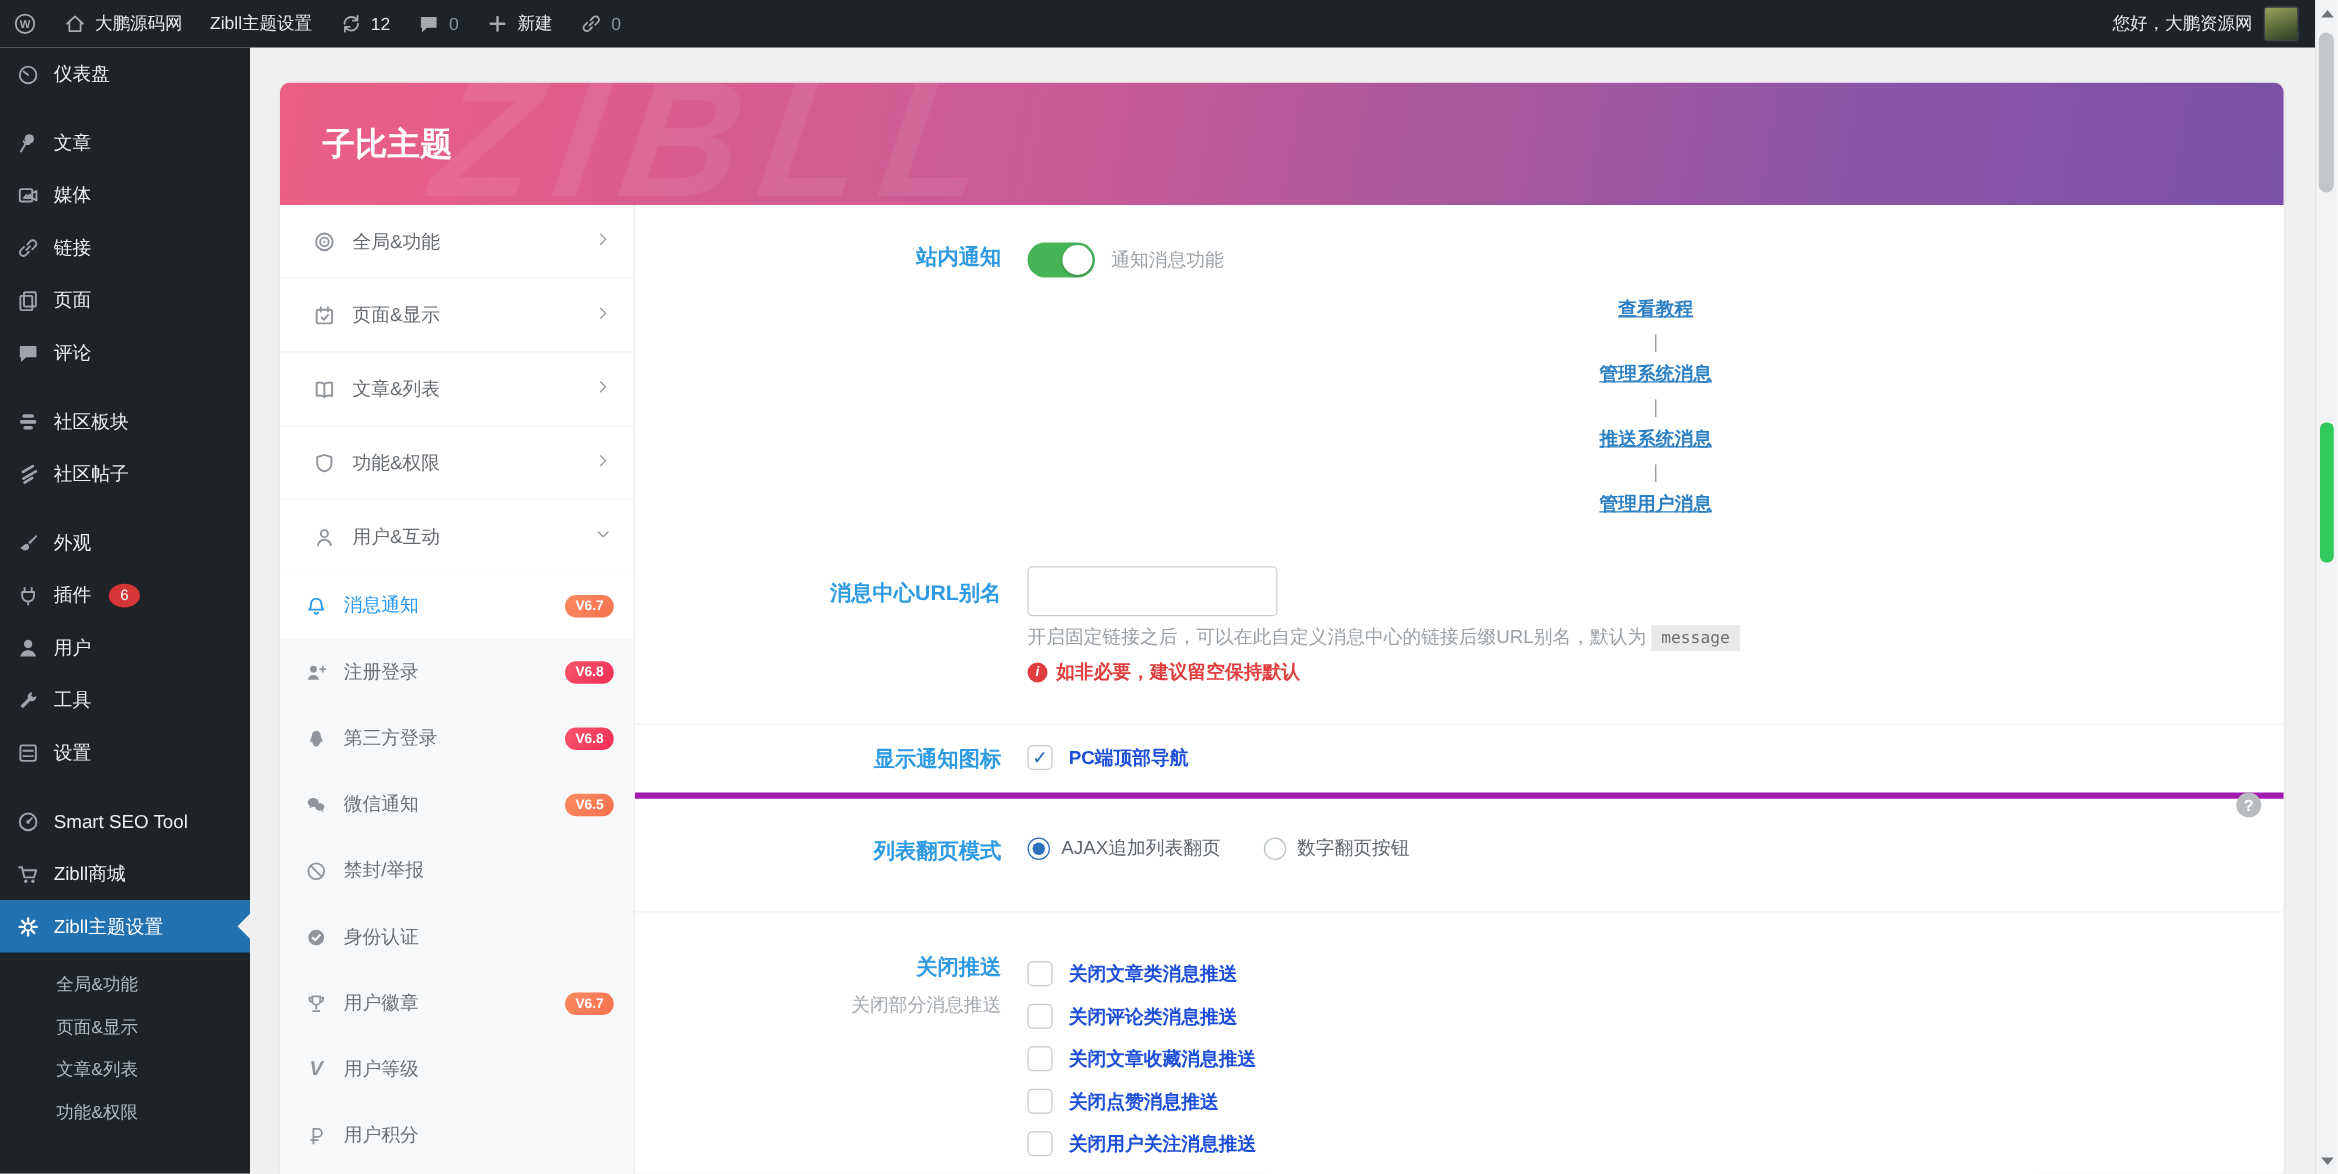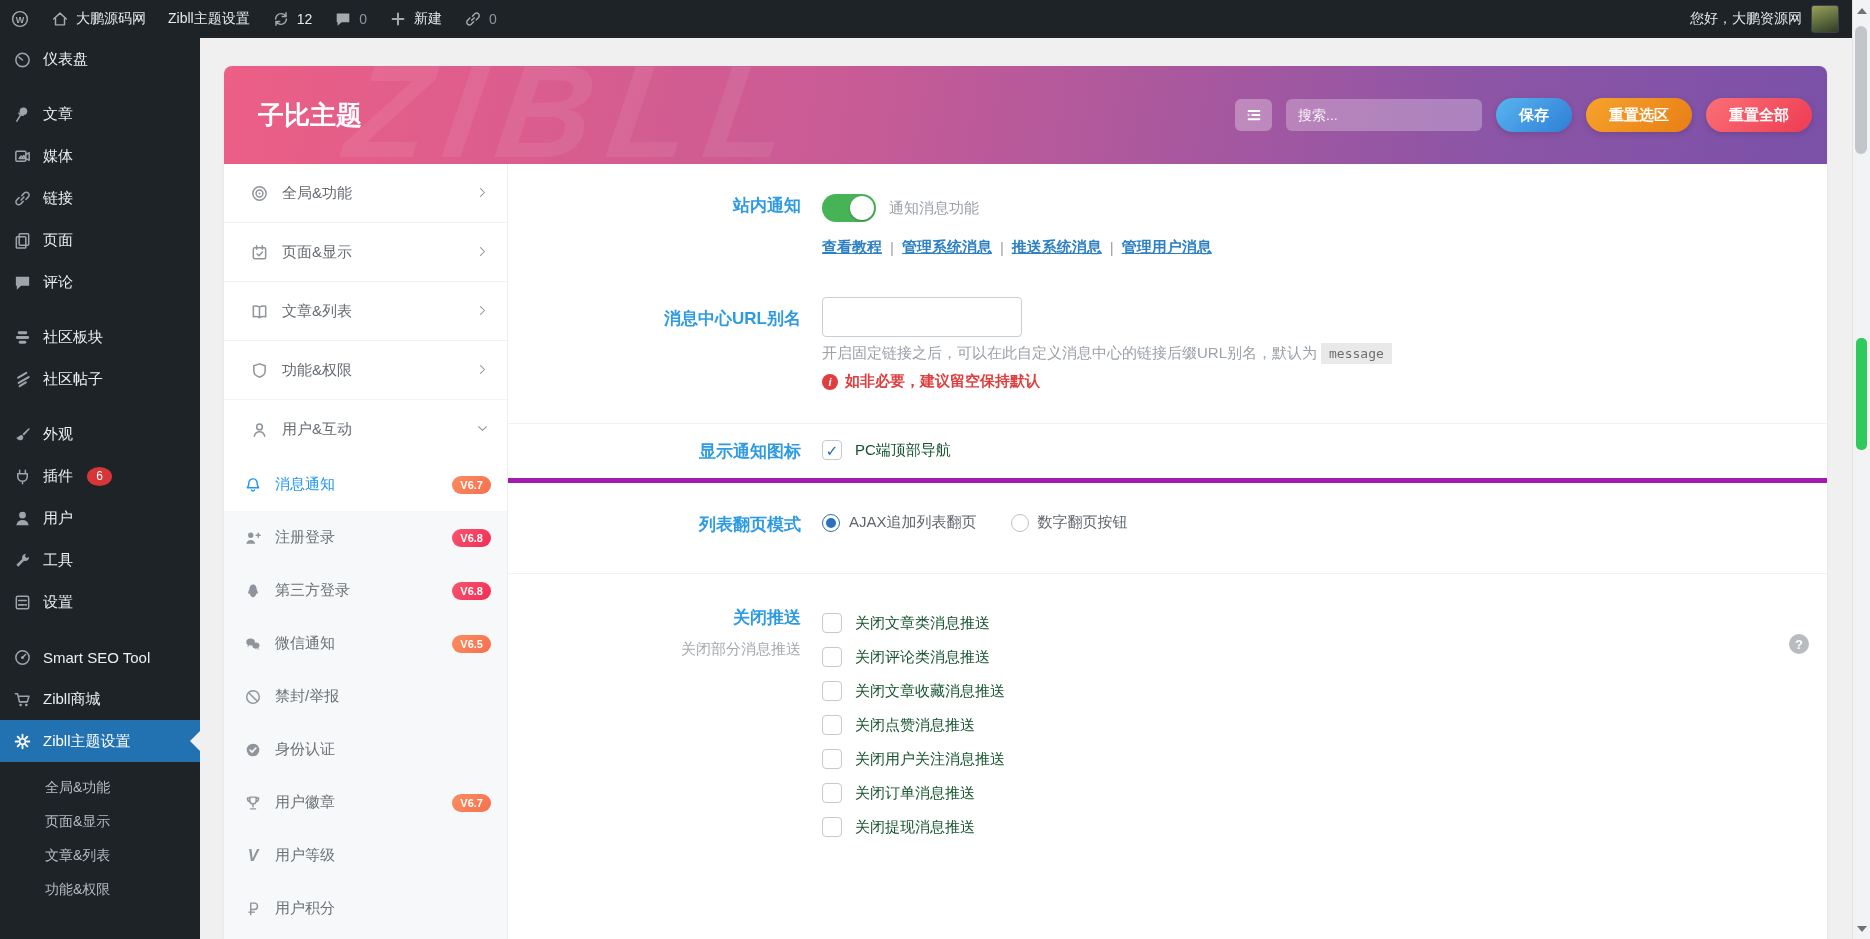--- a/index.html
+++ b/index.html
@@ -83,34 +83,34 @@
   .fsub{color:#a3a9af;font-weight:normal;font-size:15px;margin-top:7px;}
   .fctrl{padding-left:21px;flex:1;}
   .r1{padding-top:30px;}
   .r2{margin-top:40px;padding-bottom:32px;}
   .r3{border-top:1px solid #f1f2f4;padding-top:16px;padding-bottom:14px;}
   .r4{border-top:5px solid #a21caf;padding-top:30px;padding-bottom:36px;}
   .r5{border-top:1px solid #f1f2f4;padding-top:32px;}
   .ctl-line{display:flex;align-items:center;gap:13px;color:#9aa1a7;font-size:15px;}
   .toggle{width:54px;height:28px;border-radius:14px;background:#46b357;position:relative;display:inline-block;cursor:pointer;flex-shrink:0;}
   .toggle::after{content:"";position:absolute;right:2px;top:2px;width:24px;height:24px;border-radius:50%;background:#fff;box-shadow:0 1px 2px rgba(0,0,0,.25);}
-  .links-line{margin-top:16px;font-size:15px;display:flex;align-items:center;gap:8px;}
+  .links-line{margin-top:16px;font-size:15px;display:flex;align-items:center;gap:8px;flex-direction:column;}
   .flink{color:#2e80c4;text-decoration:underline;font-weight:bold;}
   .lsep{color:#9aa1a7;}
   .tinput{width:200px;height:40px;border:1px solid #c9ced4;border-radius:4px;outline:none;font-size:15px;padding:0 10px;box-sizing:border-box;}
   .desc{margin-top:7px;color:#9aa1a7;font-size:15px;}
   .codebit{font-family:"DejaVu Sans Mono","Liberation Mono",monospace;background:#e9e9e9;color:#6f6f6f;
            padding:3px 8px;font-size:13px;margin-left:4px;}
   .warn{margin-top:9px;color:#e03e3e;font-size:15px;font-weight:bold;display:flex;align-items:center;gap:7px;}
   .info-ic{width:16px;height:16px;border-radius:50%;background:#e03e3e;color:#fff;font-size:11px;font-weight:bold;
            display:inline-flex;align-items:center;justify-content:center;font-style:italic;flex-shrink:0;}
   .cb{width:20px;height:20px;border:1px solid #c3cbd1;border-radius:4px;background:#fff;
       display:inline-flex;align-items:center;justify-content:center;cursor:pointer;flex-shrink:0;box-sizing:border-box;}
   .cb.checked::after{content:"\2713";color:#2468ad;font-weight:bold;font-size:15px;line-height:1;}
-  .cb-label{color:#14532d;font-size:15px;}
+  .cb-label{color:#1d4ed8;font-size:15px;font-weight:bold;}
   .rd{width:18px;height:18px;border-radius:50%;border:1px solid #b9c2c9;background:#fff;
       display:inline-flex;align-items:center;justify-content:center;cursor:pointer;flex-shrink:0;box-sizing:border-box;}
   .rd.sel{border-color:#2a70ba;}
   .rd.sel::after{content:"";width:10px;height:10px;border-radius:50%;background:#2a70ba;}
   .radio-group{display:flex;align-items:center;gap:10px;}
   .radio-opt{display:flex;align-items:center;gap:9px;margin-right:24px;color:#5f666d;font-size:15px;}
   .push-row{display:flex;align-items:center;gap:13px;height:34px;}
   .help{position:absolute;right:18px;top:470px;width:20px;height:20px;border-radius:50%;background:#b9bcbf;
         color:#fff;font-size:13px;font-weight:bold;display:flex;align-items:center;justify-content:center;cursor:pointer;}
 
@@ -294,34 +294,20 @@
     <a>功能&amp;权限</a>
   </div>
 </div>
 
 <div class="main">
   <div class="card">
 
     <div class="card-header">
       <div class="watermark">ZIBLL</div>
       <div class="hd-title">子比主题</div>
-      <div class="hd-controls">
-        <button class="hbtn-menu">
-          <svg viewBox="0 0 20 20">
-              <rect class="icf" x="3" y="4.5" width="14" height="2.2" rx="1"></rect>
-              <rect class="icf" x="7" y="9" width="10" height="2.2" rx="1"></rect>
-              <rect class="icf" x="3" y="13.5" width="14" height="2.2" rx="1"></rect>
-              <path class="icf" d="M3 9l3 1.1L3 11.2z"></path>
-            </svg>
-        </button>
-        <input class="search" placeholder="搜索..." style="">
-        <button class="pill save">保存</button>
-        <button class="pill rsel">重置选区</button>
-        <button class="pill rall">重置全部</button>
-      </div>
     </div>
 
     <div class="card-body">
 
       <div class="pnav">
         <div class="pnav-row">
           <svg viewBox="0 0 20 20" class="ic">
               <circle cx="10" cy="10" r="7"></circle>
               <circle cx="10" cy="10" r="3.6"></circle>
               <circle class="icf" cx="10" cy="10" r="1"></circle>

